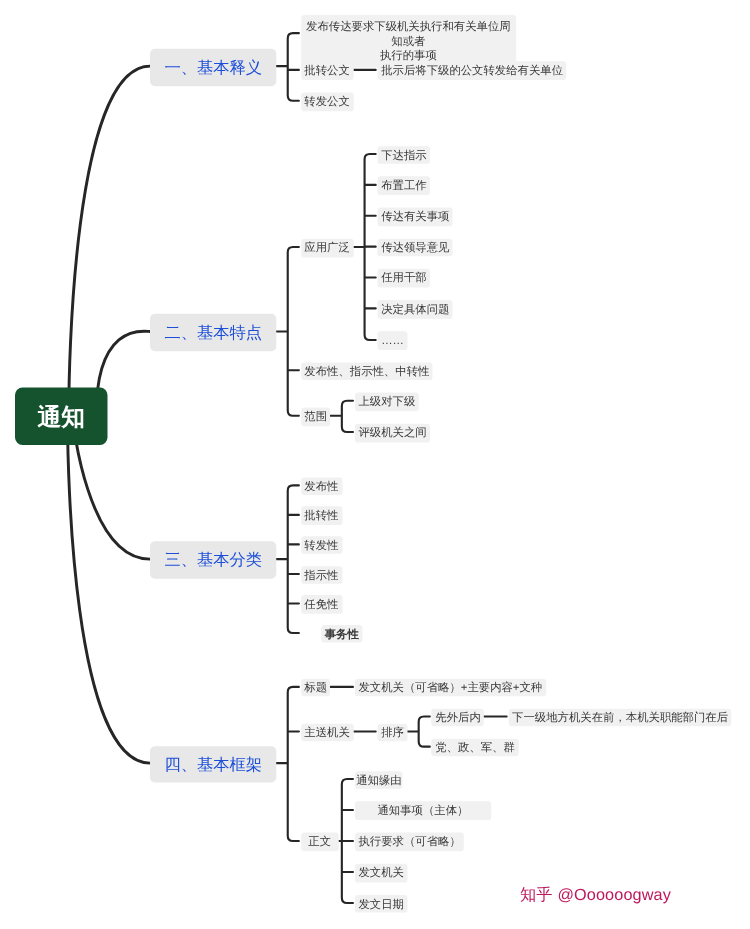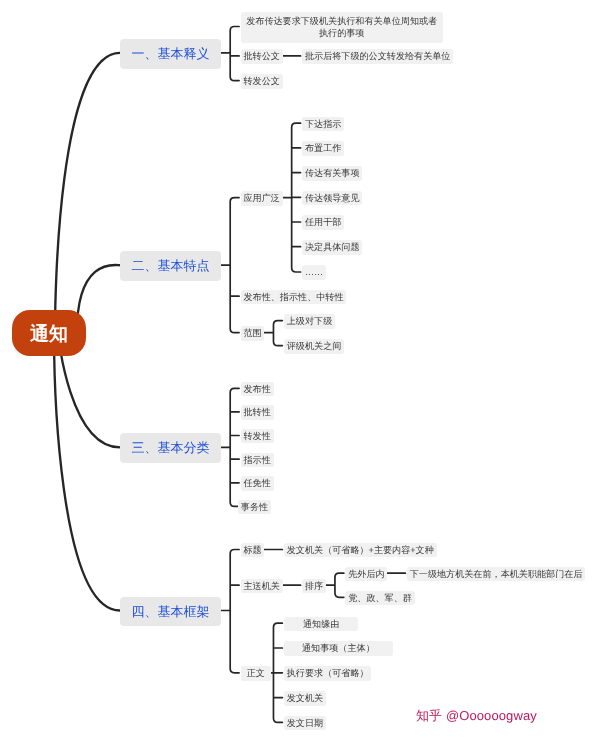--- a/index.html
+++ b/index.html
@@ -40,23 +40,23 @@
       <path d="M 264.46875 549.5 L 282.36875 549.5"></path>
       <path d="M 387.40625 573.2 L 405.30625 573.2"></path>
       <path d="M 325.9375 585.2 L 334.9375 585.2 M 343.8375 573.2 L 339.1375 573.2 Q 334.9375 573.2 334.9375 577.4000000000001 L 334.9375 593.0999999999999 Q 334.9375 597.3 339.1375 597.3 L 343.8375 597.3"></path>
       <path d="M 282.65625 585.2 L 300.55625 585.2"></path>
       <path d="M 264.46875 672.8 L 273.46875 672.8 M 282.36875 623.2 L 277.66875 623.2 Q 273.46875 623.2 273.46875 627.4000000000001 L 273.46875 718.1999999999999 Q 273.46875 722.4 277.66875 722.4 L 282.36875 722.4 M 273.46875 648 L 282.36875 648 M 273.46875 672.8 L 282.36875 672.8 M 273.46875 697.6 L 282.36875 697.6"></path>
       <path d="M 221.1875 610.5 L 230.1875 610.5 M 239.0875 549.5 L 234.3875 549.5 Q 230.1875 549.5 230.1875 553.7 L 230.1875 668.5999999999999 Q 230.1875 672.8 234.3875 672.8 L 239.0875 672.8 M 230.1875 585.2 L 239.0875 585.2"></path>
     </g>
   </svg>
 
   <div id="nodes">
-    <div class="root" style="left: 12px; top: 310px; width: 74px; height: 44px; background: #c2410c; border-radius: 18px;">通知</div>
+    <div class="root" style="left: 12px; top: 310px; width: 74px; height: 44px; background: #14532d;">通知</div>
     <div class="node l1" style="padding: 0px 11.6px; left: 120px; top: 38.9016px;">一、基本释义</div>
-    <div class="node" style="white-space: normal; width: 202px; line-height: 11.8px; padding: 3.35px 2.8px; left: 240.688px; top: 12.3594px;"><span>发布传达要求下级机关执行和有关单位周知或者</span><br><span>执行的事项</span></div>
+    <div class="node" style="white-space: normal; width: 172px; line-height: 11.8px; padding: 3.35px 2.8px; left: 240.688px; top: 12.3594px;"><span>发布传达要求下级机关执行和有关单位周知或者</span><br><span>执行的事项</span></div>
     <div class="node" style="padding: 0px 2.8px; left: 240.688px; top: 49.3031px;">批转公文</div>
     <div class="node" style="padding: 0px 2.8px; left: 302.156px; top: 49.3031px;">批示后将下级的公文转发给有关单位</div>
     <div class="node" style="padding: 0px 2.8px; left: 240.688px; top: 74.0031px;">转发公文</div>
     <div class="node l1" style="padding: 0px 11.6px; left: 120px; top: 251.202px;">二、基本特点</div>
     <div class="node" style="padding: 0px 2.8px; left: 240.688px; top: 191.003px;">应用广泛</div>
     <div class="node" style="padding: 0px 2.8px; left: 302.156px; top: 116.603px;">下达指示</div>
     <div class="node" style="padding: 0px 2.8px; left: 302.156px; top: 141.303px;">布置工作</div>
     <div class="node" style="padding: 0px 2.8px; left: 302.156px; top: 166.003px;">传达有关事项</div>
     <div class="node" style="padding: 0px 2.8px; left: 302.156px; top: 190.703px;">传达领导意见</div>
     <div class="node" style="padding: 0px 2.8px; left: 302.156px; top: 215.403px; text-align: right;">任用干部</div>
@@ -65,31 +65,31 @@
     <div class="node" style="padding: 0px 2.8px; left: 240.688px; top: 289.603px;">发布性、指示性、中转性</div>
     <div class="node" style="padding: 0px 2.8px; left: 240.688px; top: 326.003px;">范围</div>
     <div class="node" style="padding: 0px 2.8px; left: 283.969px; top: 314.003px;">上级对下级</div>
     <div class="node" style="padding: 0px 2.8px; left: 283.969px; top: 339.003px;">评级机关之间</div>
     <div class="node l1" style="padding: 0px 11.6px; left: 120px; top: 433.302px;">三、基本分类</div>
     <div class="node" style="padding: 0px 2.8px; left: 240.688px; top: 381.703px;">发布性</div>
     <div class="node" style="padding: 0px 2.8px; left: 240.688px; top: 405.303px;">批转性</div>
     <div class="node" style="padding: 0px 2.8px; left: 240.688px; top: 428.903px;">转发性</div>
     <div class="node" style="padding: 0px 2.8px; left: 240.688px; top: 452.603px;">指示性</div>
     <div class="node" style="padding: 0px 2.8px; left: 240.688px; top: 476.203px;">任免性</div>
-    <div class="node" style="padding: 0px 2.8px; left: 238px; top: 499.803px;">事务性</div>
+    <div class="node" style="padding: 0px 2.8px; left: 257px; top: 499.803px; font-weight: bold;">事务性</div>
     <div class="node l1" style="padding: 0px 11.6px; left: 120px; top: 596.502px;">四、基本框架</div>
     <div class="node" style="padding: 0px 2.8px; left: 240.688px; top: 542.903px;">标题</div>
     <div class="node" style="padding: 0px 2.8px; left: 283.969px; top: 542.903px;">发文机关（可省略）+主要内容+文种</div>
     <div class="node" style="padding: 0px 2.8px; left: 240.688px; top: 578.603px;">主送机关</div>
     <div class="node" style="padding: 0px 2.8px; left: 302.156px; top: 578.603px;">排序</div>
     <div class="node" style="padding: 0px 2.8px; left: 345.438px; top: 566.603px;">先外后内</div>
     <div class="node" style="padding: 0px 2.8px; left: 406.906px; top: 566.603px;">下一级地方机关在前，本机关职能部门在后</div>
     <div class="node" style="padding: 0px 2.8px; left: 345.438px; top: 590.703px;">党、政、军、群</div>
     <div class="node" style="padding: 0px 6px; left: 240.688px; top: 666.203px;">正文</div>
-    <div class="node" style="padding: 0px 19px; left: 283.969px; top: 616.603px;">通知缘由</div>
+    <div class="node" style="padding: 0px 1px; left: 283.969px; top: 616.603px;">通知缘由</div>
     <div class="node" style="padding: 0px 18px; left: 283.969px; top: 641.403px;">通知事项（主体）</div>
     <div class="node" style="padding: 0px 2.8px; left: 283.969px; top: 666.203px;">执行要求（可省略）</div>
     <div class="node" style="padding: 0px 2.8px; left: 283.969px; top: 691.003px;">发文机关</div>
     <div class="node" style="padding: 0px 2.8px; left: 283.969px; top: 715.803px;">发文日期</div>
   </div>
 
   <div class="wm" style="left:416px; top:706px;">知乎 @Oooooogway</div>
 </div>
 
 </body></html>

